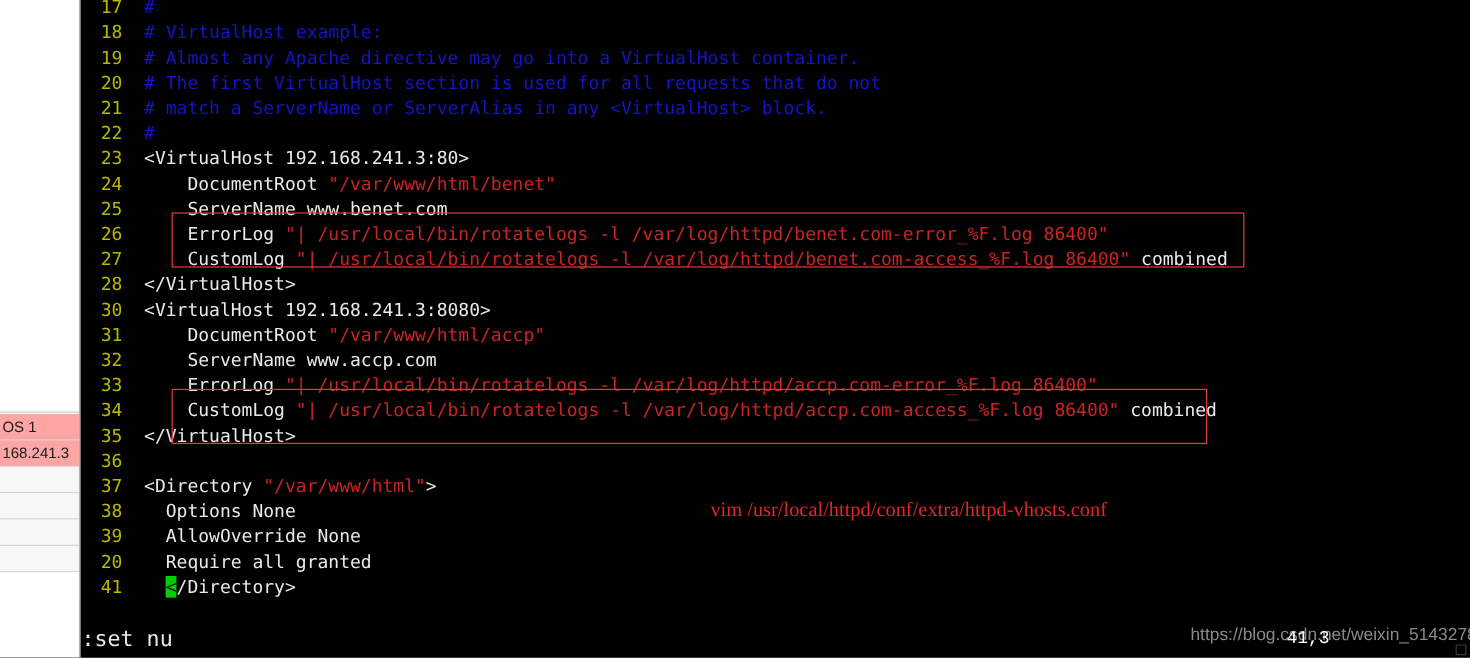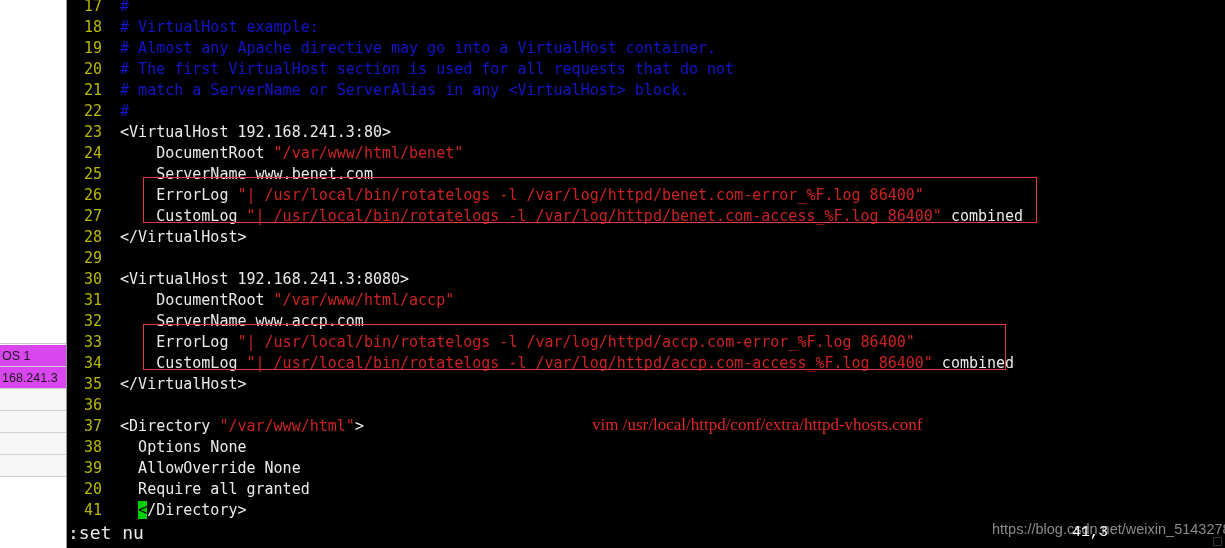--- a/index.html
+++ b/index.html
@@ -54,21 +54,21 @@
   #session-panel .sp-row {
     height: 22px;
     line-height: 22px;
     border-bottom: 1px solid #d2d2d2;
     font-size: 12.5px;
     color: #1b1b1b;
     padding-left: 2px;
     box-sizing: border-box;
     white-space: nowrap;
     overflow: hidden;
-    background: #d946ef;
+    background: #fca5a5;
   }
   #session-panel .sp-row.alt { background: #f7f7f7; }
   #session-panel .sp-row.empty { color: transparent; }
   #session-panel .sp-fill {
     position: absolute;
     left: 0;
     top: 477px;
     width: 100%;
     height: 71px;
     background: #ffffff;
@@ -217,21 +217,20 @@
         <div class="line"><span class="ln">19</span><span class="txt">  </span><span class="cmt"># Almost any Apache directive may go into a VirtualHost container.</span></div>
         <div class="line"><span class="ln">20</span><span class="txt">  </span><span class="cmt"># The first VirtualHost section is used for all requests that do not</span></div>
         <div class="line"><span class="ln">21</span><span class="txt">  </span><span class="cmt"># match a ServerName or ServerAlias in any &lt;VirtualHost&gt; block.</span></div>
         <div class="line"><span class="ln">22</span><span class="txt">  </span><span class="cmt">#</span></div>
         <div class="line"><span class="ln">23</span><span class="txt">  &lt;VirtualHost 192.168.241.3:80&gt;</span></div>
         <div class="line"><span class="ln">24</span><span class="txt">      DocumentRoot </span><span class="str">"/var/www/html/benet"</span></div>
         <div class="line"><span class="ln">25</span><span class="txt">      ServerName www.benet.com</span></div>
         <div class="line"><span class="ln">26</span><span class="txt">      ErrorLog </span><span class="str">"| /usr/local/bin/rotatelogs -l /var/log/httpd/benet.com-error_%F.log 86400"</span></div>
         <div class="line"><span class="ln">27</span><span class="txt">      CustomLog </span><span class="str">"| /usr/local/bin/rotatelogs -l /var/log/httpd/benet.com-access_%F.log 86400"</span><span class="txt"> combined</span></div>
         <div class="line"><span class="ln">28</span><span class="txt">  &lt;/VirtualHost&gt;</span></div>
-        <div class="line"><span class="ln">29</span><span class="txt"></span></div>
         <div class="line"><span class="ln">30</span><span class="txt">  &lt;VirtualHost 192.168.241.3:8080&gt;</span></div>
         <div class="line"><span class="ln">31</span><span class="txt">      DocumentRoot </span><span class="str">"/var/www/html/accp"</span></div>
         <div class="line"><span class="ln">32</span><span class="txt">      ServerName www.accp.com</span></div>
         <div class="line"><span class="ln">33</span><span class="txt">      ErrorLog </span><span class="str">"| /usr/local/bin/rotatelogs -l /var/log/httpd/accp.com-error_%F.log 86400"</span></div>
         <div class="line"><span class="ln">34</span><span class="txt">      CustomLog </span><span class="str">"| /usr/local/bin/rotatelogs -l /var/log/httpd/accp.com-access_%F.log 86400"</span><span class="txt"> combined</span></div>
         <div class="line"><span class="ln">35</span><span class="txt">  &lt;/VirtualHost&gt;</span></div>
         <div class="line"><span class="ln">36</span><span class="txt"></span></div>
         <div class="line"><span class="ln">37</span><span class="txt">  &lt;Directory </span><span class="str">"/var/www/html"</span><span class="txt">&gt;</span></div>
         <div class="line"><span class="ln">38</span><span class="txt">    Options None</span></div>
         <div class="line"><span class="ln">39</span><span class="txt">    AllowOverride None</span></div>

